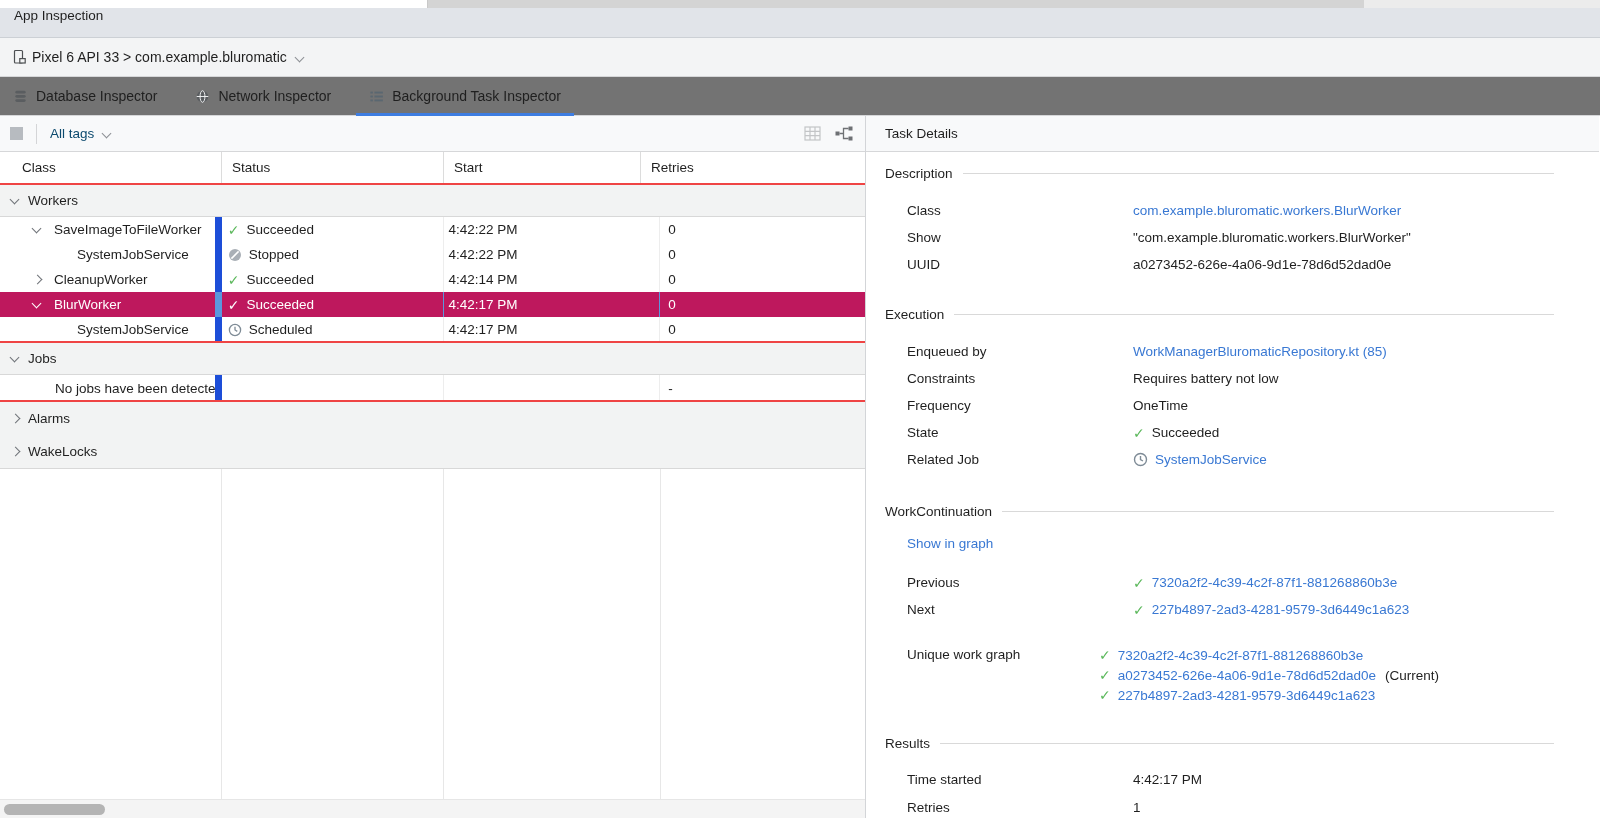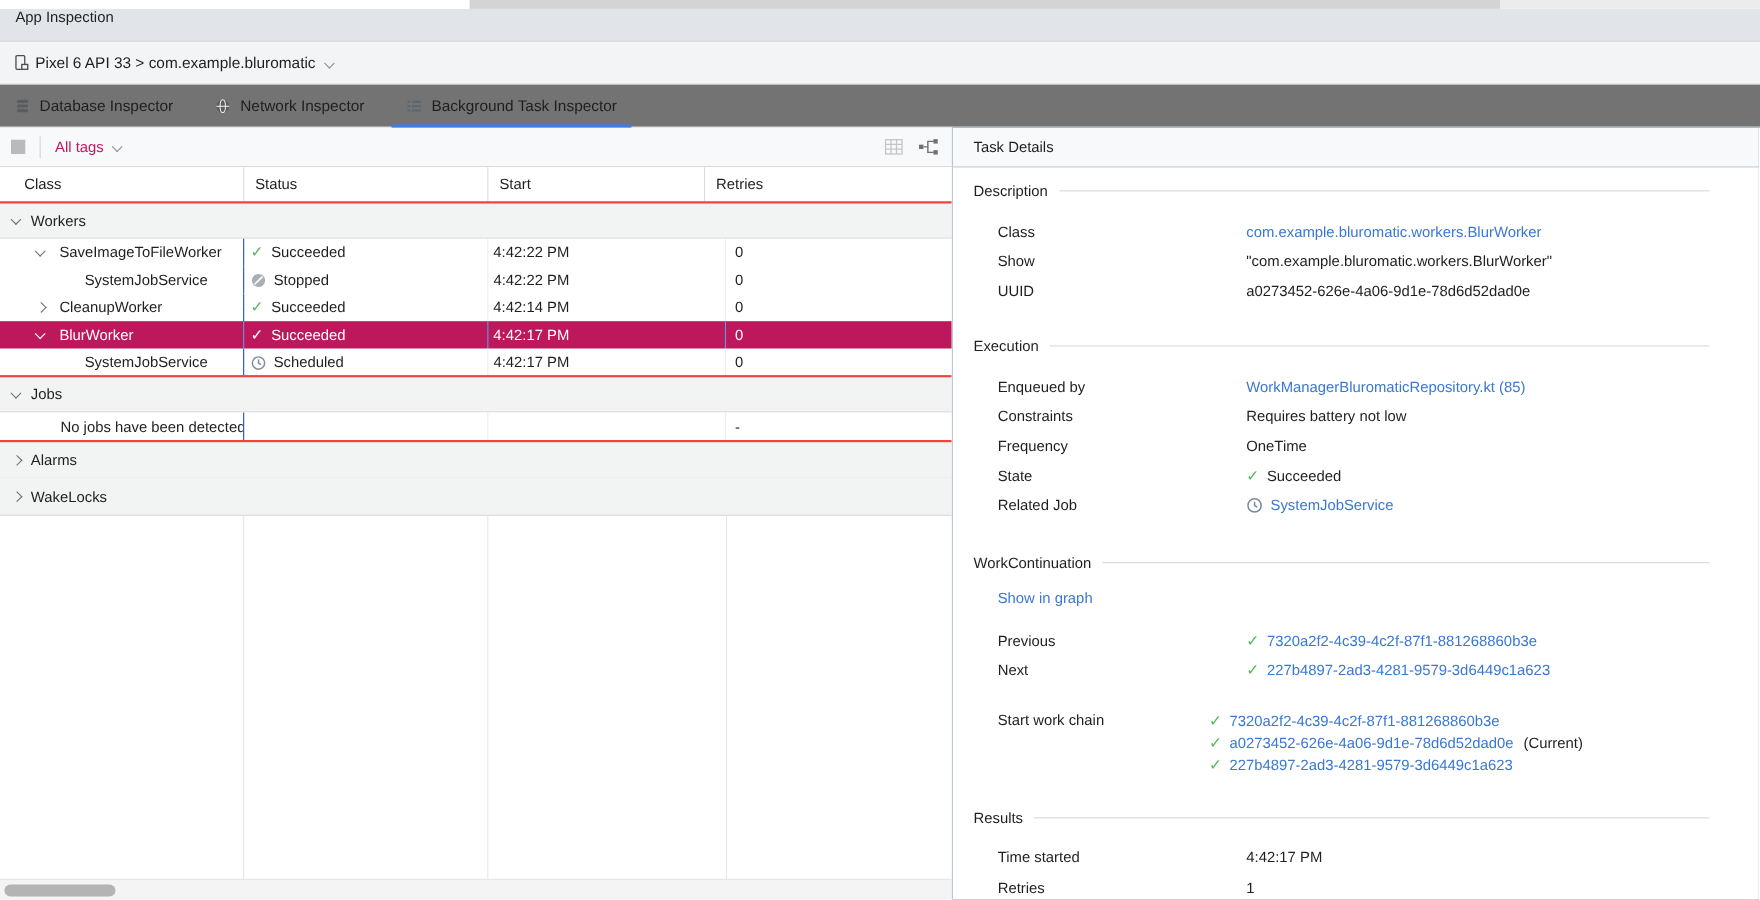--- a/index.html
+++ b/index.html
@@ -23,42 +23,42 @@
 
   
   .tab-bar { height:39px; background:#737373; border-bottom:1px solid #d6d7d9; display:flex; align-items:stretch; }
   .tab { display:flex; align-items:center; gap:8px; padding:0 13px; margin-right:12px; position:relative; font-size:14px; cursor:default; }
   .tab.selected::after { content:""; position:absolute; left:0; right:0; bottom:-1px; height:3px; background:#3e7de1; }
   .tab svg { flex:none; }
 
   
   .main { display:flex; height:702px; }
   .left-panel { width:866px; border-right:1px solid #d3d5d8; display:flex; flex-direction:column; background:#fff; }
-  .right-panel { width:733px; display:flex; flex-direction:column; background:#0c4a6e; }
+  .right-panel { width:733px; display:flex; flex-direction:column; background:#b91c1c; }
 
   
   .toolbar { height:36px; background:#f8f9fa; border-bottom:1px solid #d6d7d9; display:flex; align-items:center; padding:0 8px 0 10px; flex:none; }
   .stop-sq { width:13px; height:13px; background:#b7bbc0; display:inline-block; flex:none; }
   .vsep { width:1px; height:20px; background:#d4d5d7; margin:0 13px; flex:none; }
-  .filter { display:flex; align-items:center; background:none; border:none; font:inherit; color:#be185d; cursor:default; }
+  .filter { display:flex; align-items:center; background:none; border:none; font:inherit; color:#0c4a6e; cursor:default; }
   .toolbar .spacer { flex:1; }
   .icon-btn { width:26px; height:24px; display:flex; align-items:center; justify-content:center; margin-left:6px; }
 
   
   .table-header { height:32px; display:flex; background:#fff; border-bottom:1px solid #cfcfcf; flex:none; font-size:13.5px; }
   .th { display:flex; align-items:center; padding-left:10px; border-right:1px solid #dcdcdc; }
   .th.c1 { width:222px; padding-left:22px; } .th.c2 { width:222px; } .th.c3 { width:197px; } .th.c4 { width:205px; border-right:none; }
 
   .grow { height:34px; background:#f2f3f3; border-bottom:1px solid #d8d8d8; display:flex; align-items:center; padding-left:10px; flex:none; }
   .grow + .grow { border-top:0; } .grow { border-top:2px solid #ef4444; margin-top:-1px; }
   .grow:first-child { margin-top:0; }
 
   .trow { height:25px; display:flex; flex:none; background:#fff; }
   .cell { display:flex; align-items:center; overflow:hidden; white-space:nowrap; }
-  .c-class { width:222px; padding-left:32px; border-right:1px solid #1d4ed8; }
+  .c-class { width:222px; padding-left:32px; border-right:7px solid #1d4ed8; }
   .c-class.ind2 { padding-left:77px; }
   .c-status { width:222px; padding-left:6px; gap:7px; border-right:1px solid #ededed; }
   .c-start { width:217px; padding-left:5px; border-right:1px solid #ededed; }
   .c-retries { width:205px; padding-left:8px; }
   .trow.selected { background:#be185d; color:#fff; }
   .trow.selected .cell { border-right-color:#5b97dd; }
   .trow.selected .check { color:#fff; }
   .no-jobs .c-class { padding-left:55px; }
 
   .chev { display:inline-block; width:9px; height:9px; margin-right:13px; position:relative; flex:none; }
@@ -408,21 +408,21 @@
           </div>
           <div class="drow">
             <div class="dlabel">Next</div>
             <div class="dvalue">
                 <span class="check">✓</span>
                 <span class="link">227b4897-2ad3-4281-9579-3d6449c1a623</span>
               </div>
           </div>
         </div>
         <div class="chain-block">
-          <div class="dlabel">Start work chain</div>
+          <div class="dlabel">Unique work graph</div>
           <div class="chain-list">
             <div class="chain-line">
               <span class="check">✓</span>
                 <span class="link">7320a2f2-4c39-4c2f-87f1-881268860b3e</span>
             </div>
             <div class="chain-line">
               <span class="check">✓</span>
                 <span class="link">a0273452-626e-4a06-9d1e-78d6d52dad0e</span>
                 <span class="chain-current">(Current)</span>
             </div>

